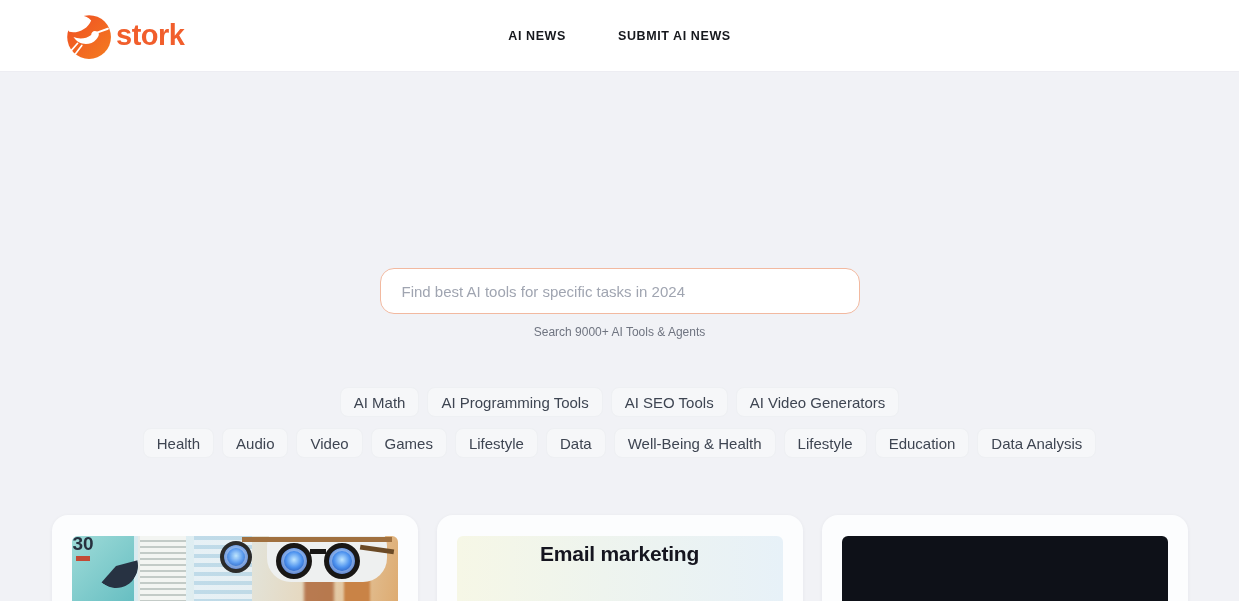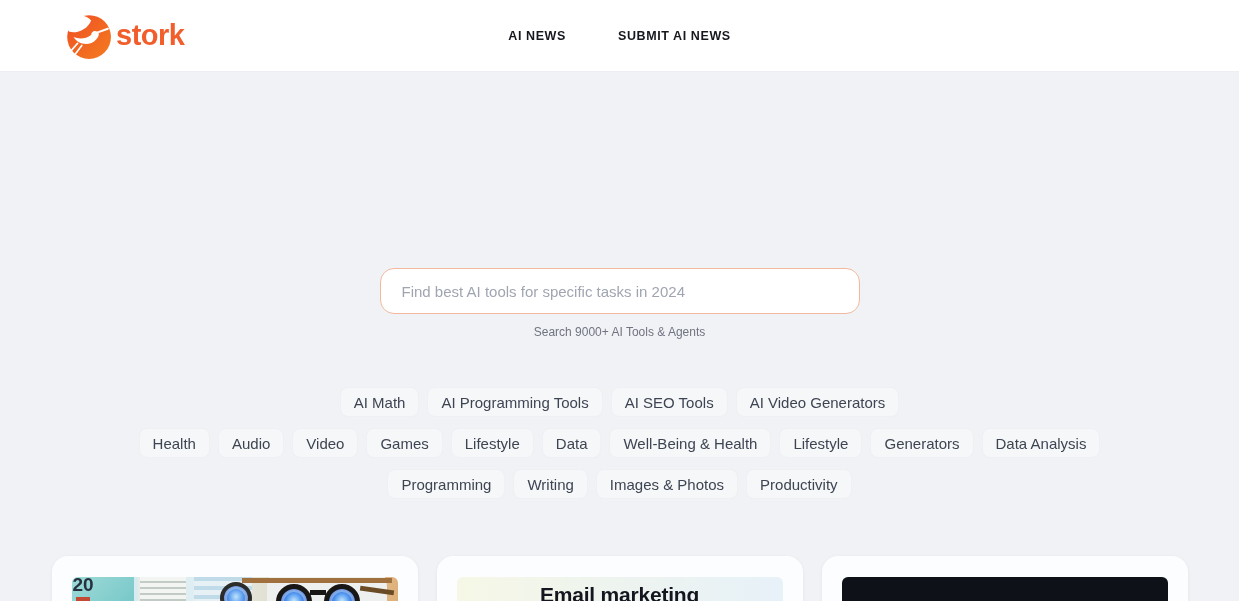--- a/index.html
+++ b/index.html
@@ -162,37 +162,31 @@
     </div>
   <div class="pill-row">
       <button class="pill">Health</button>
       <button class="pill">Audio</button>
       <button class="pill">Video</button>
       <button class="pill">Games</button>
       <button class="pill">Lifestyle</button>
       <button class="pill">Data</button>
       <button class="pill">Well-Being &amp; Health</button>
       <button class="pill">Lifestyle</button>
-      <button class="pill">Generators</button>
+      <button class="pill">Education</button>
       <button class="pill">Data Analysis</button>
-    </div>
-  <div class="pill-row">
-      <button class="pill">Programming</button>
-      <button class="pill">Writing</button>
-      <button class="pill">Images &amp; Photos</button>
-      <button class="pill">Productivity</button>
     </div>
 </div>
 
 <div class="cards">
 
   <div class="card">
     <div class="card-img illu">
       <div class="teal-panel">
-        <span class="badge-30">20</span>
+        <span class="badge-30">30</span>
         <div class="red-bar"></div>
       </div>
       <div class="wedge"></div>
       <div class="doc"></div>
       <div class="building-stripes"></div>
       <div class="bldg2"></div>
       <div class="bldg1"></div>
       <div class="robot-head"></div>
       <div class="strap"></div>
       <div class="lens lens-extra"></div>

